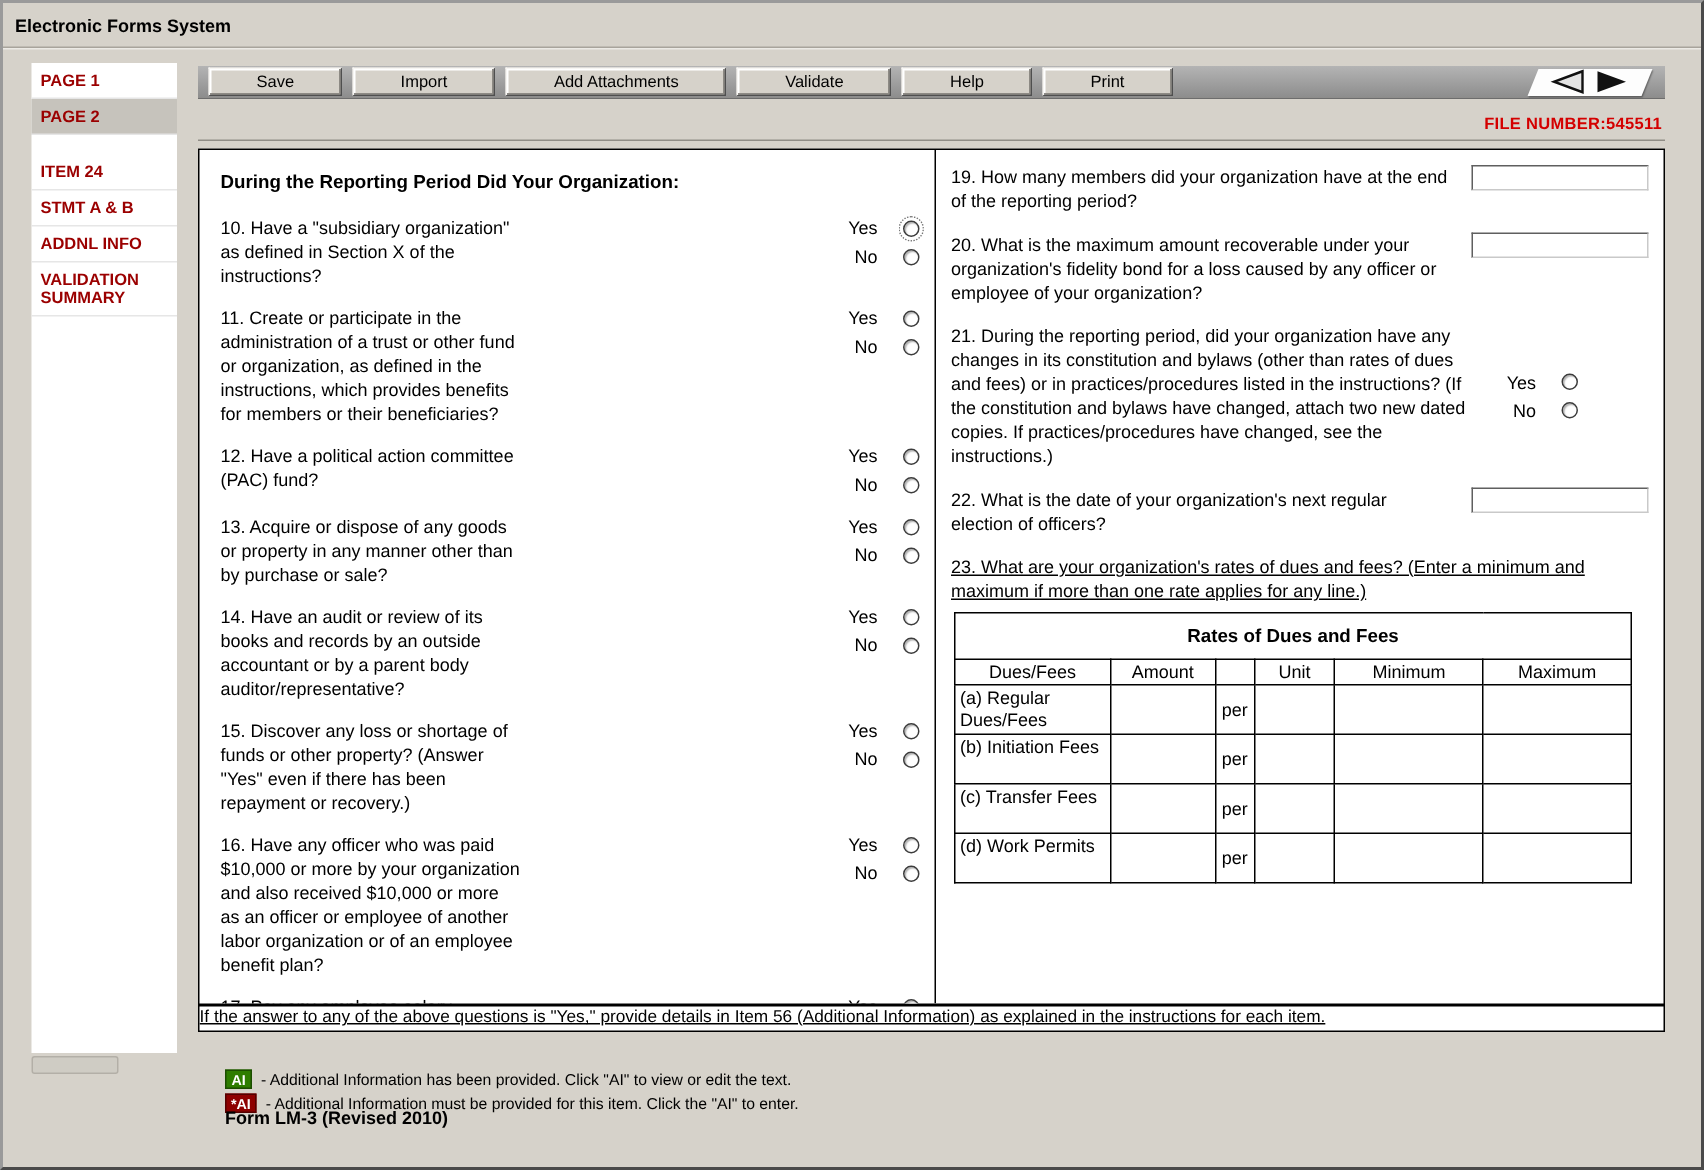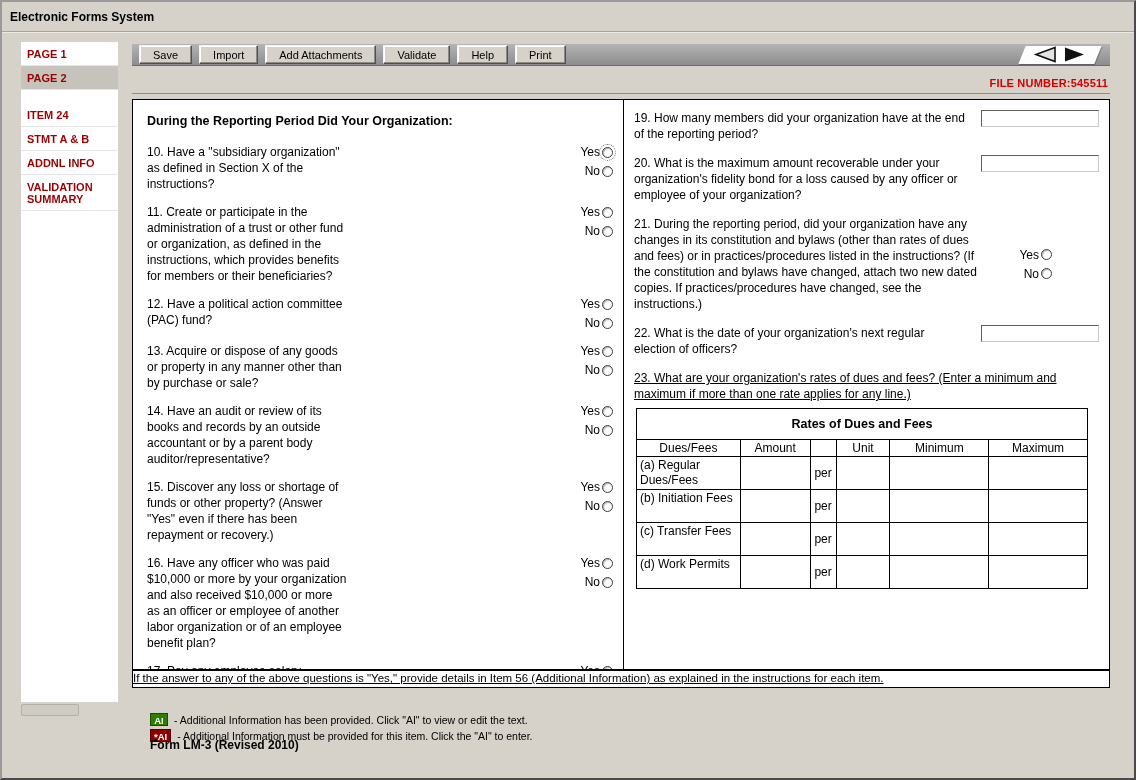--- a/index.html
+++ b/index.html
@@ -39,21 +39,21 @@
   .sidebar-gap { height:13px; }
   
   .toolbar {
     position:absolute; left:130px; top:42px; width:978px; height:22px;
     background:linear-gradient(#b4b4b4,#8d8d8d);
     border-bottom:1px solid #6d6d6d;
     display:flex; align-items:center; gap:7px; padding-left:7px;
   }
   .tb-btn {
     font-family:"Liberation Sans",sans-serif;
-    font-size:11px; height:19px; padding:0 13px;
+    font-size:11px; height:19px; padding:0 31px;
     background:#d6d2ca; color:#000;
     border:1px solid;
     border-color:#f7f6f3 #4f4f4f #4f4f4f #f7f6f3;
     box-shadow:inset -1px -1px 0 #8d8a84, inset 1px 1px 0 #ffffff;
     cursor:pointer;
   }
   .nav-arrows {
     position:relative; margin-left:auto; margin-right:12px;
     width:76px; height:18px;
     display:flex; align-items:center; justify-content:center; gap:6px;
@@ -89,21 +89,21 @@
   .section-header { font-size:12.5px; font-weight:bold; margin-bottom:16px; }
   .q-row { display:flex; margin-bottom:12px; align-items:flex-start; }
   .q-text {
     flex:1; max-width:367px; font-size:12px; line-height:16px;
     padding-right:6px;
   }
   .q-spacer { flex:1; }
   .yn { width:60px; flex:none; display:flex; flex-direction:column; gap:3px; }
   .yn-row {
     display:flex; justify-content:flex-end; align-items:center;
-    gap:2px; height:16px; font-size:12px; cursor:pointer;
+    gap:17px; height:16px; font-size:12px; cursor:pointer;
   }
   .radio {
     width:11px; height:11px; border-radius:50%;
     background:#fff; border:1px solid #3c3c3c; flex:none;
     box-shadow:inset 1px 1px 1px rgba(0,0,0,.3);
   }
   .radio.focus-dotted { outline:1px dotted #777; outline-offset:2px; }
   
   .qr-row { display:flex; margin-bottom:13px; align-items:flex-start; }
   .qr-row.v-center { align-items:center; }

